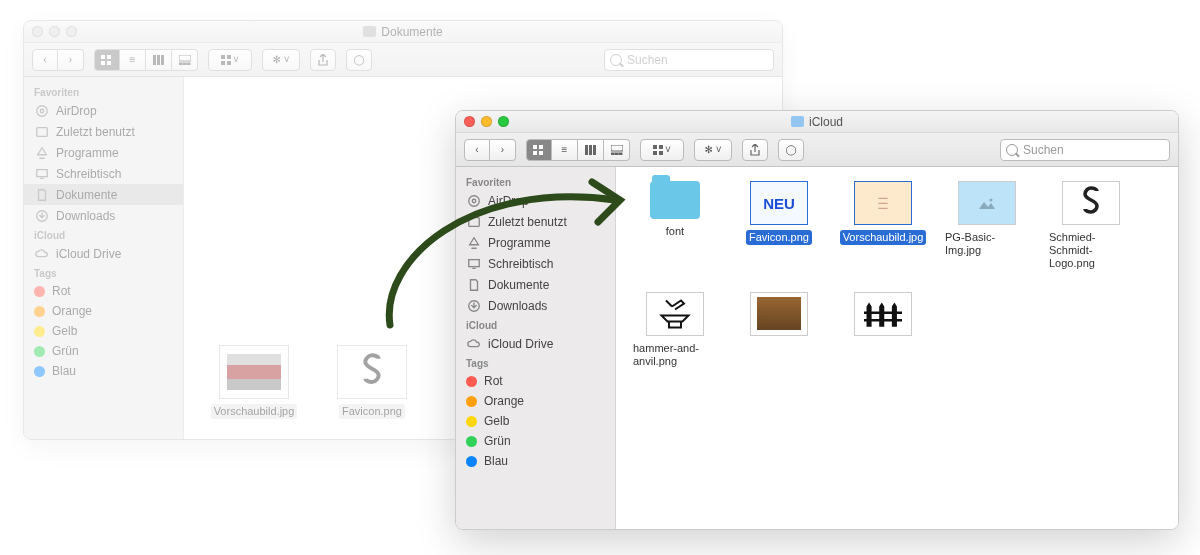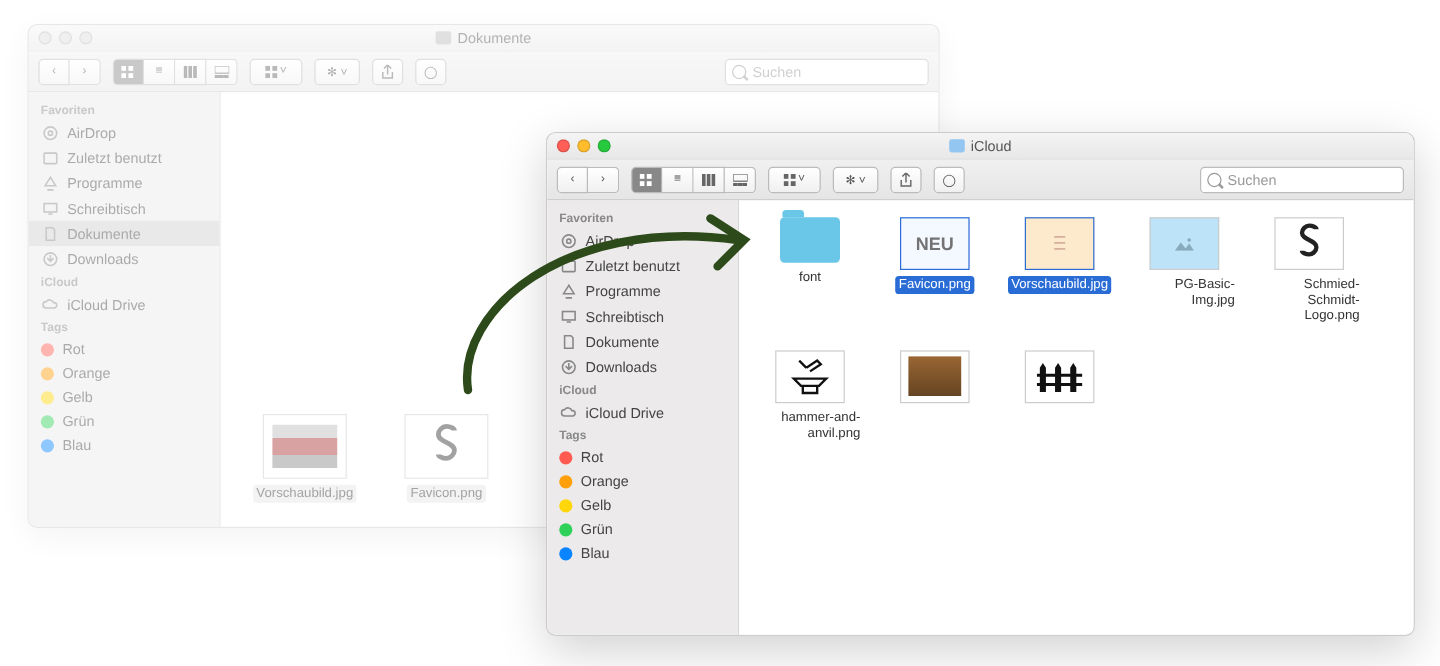--- a/index.html
+++ b/index.html
@@ -38,21 +38,21 @@
     .sb-ico{width:15px;height:15px;display:flex;align-items:center;justify-content:center;color:#777;}
     .sb-ico svg{width:14px;height:14px;fill:none;stroke:#888;stroke-width:1.5;}
     .tag-dot{width:11px;height:11px;border-radius:50%;}
 
     .content{flex:1;background:#fff;padding:14px;overflow:hidden;}
     .grid{display:flex;flex-wrap:wrap;gap:20px 14px;align-content:flex-start;}
     .file{width:90px;display:flex;flex-direction:column;align-items:center;gap:5px;}
     .file .thumb{width:58px;height:44px;border:1px solid #ccc;background:#fff;display:flex;align-items:center;justify-content:center;position:relative;font-size:9px;}
     .file .thumb.folder{border:none;background:#6ac7e8;border-radius:4px;width:50px;height:38px;position:relative;}
     .file .thumb.folder::before{content:"";position:absolute;top:-6px;left:2px;width:18px;height:6px;background:#6ac7e8;border-radius:3px 3px 0 0;}
-    .file-label{font-size:11px;text-align:right;line-height:1.2;padding:1px 3px;border-radius:3px;max-width:100%;word-break:break-word;}
+    .file-label{font-size:11px;text-align:left;line-height:1.2;padding:1px 3px;border-radius:3px;max-width:100%;word-break:break-word;}
     .file-label.sel{background:#2a6cd6;color:#fff;}
 
     .back .content{display:flex;align-items:flex-end;padding:20px;gap:18px;}
     .back .file{width:100px;}
     .back .file .thumb{width:70px;height:54px;}
     .back .file .file-label{background:#e5e5e5;}
 
     .arrow{position:absolute;left:360px;top:170px;pointer-events:none;z-index:10;}
     .arrow svg{width:280px;height:170px;}
     .arrow path{stroke:#2d4a1a;stroke-width:7;fill:none;stroke-linecap:round;}
@@ -388,21 +388,21 @@
         </div>
     </div>
     <div class="content">
       <div class="grid">
         <div class="file">
           <div class="thumb folder"></div>
           <div class="file-label">font</div>
         </div>
         <div class="file">
           <div class="thumb" style="border-color:#2a6cd6;background:#f4f9ff">
-              <span style="color:#737373;font-weight:600;font-size:15px">NEU</span>
+              <span style="color:#1d4ed8;font-weight:600;font-size:15px">NEU</span>
             </div>
           <div class="file-label sel">Favicon.png</div>
         </div>
         <div class="file">
           <div class="thumb" style="border-color:#2a6cd6;background:#fde9cc">
               <div style="font-size:5px;color:#b87;text-align:center;line-height:1">━━━<br>━━━<br>━━━</div>
             </div>
           <div class="file-label sel">Vorschaubild.jpg</div>
         </div>
         <div class="file">

